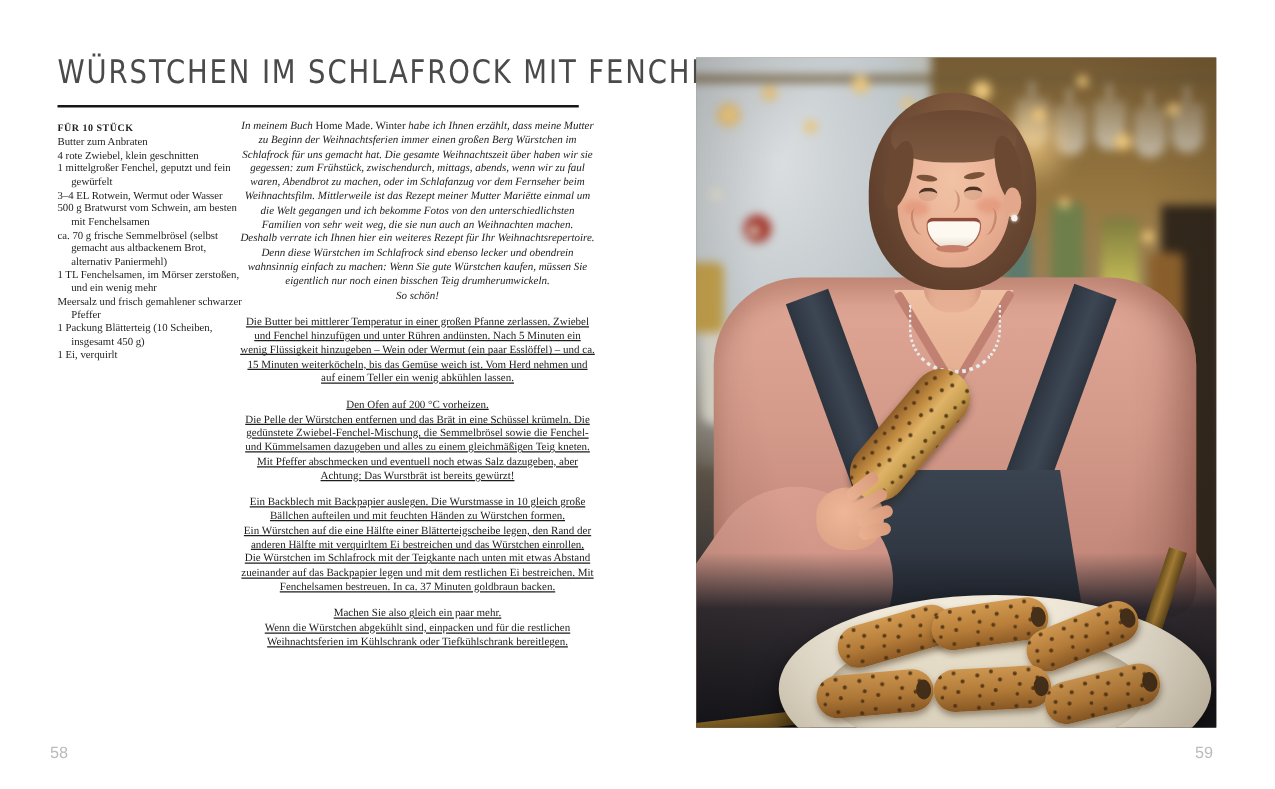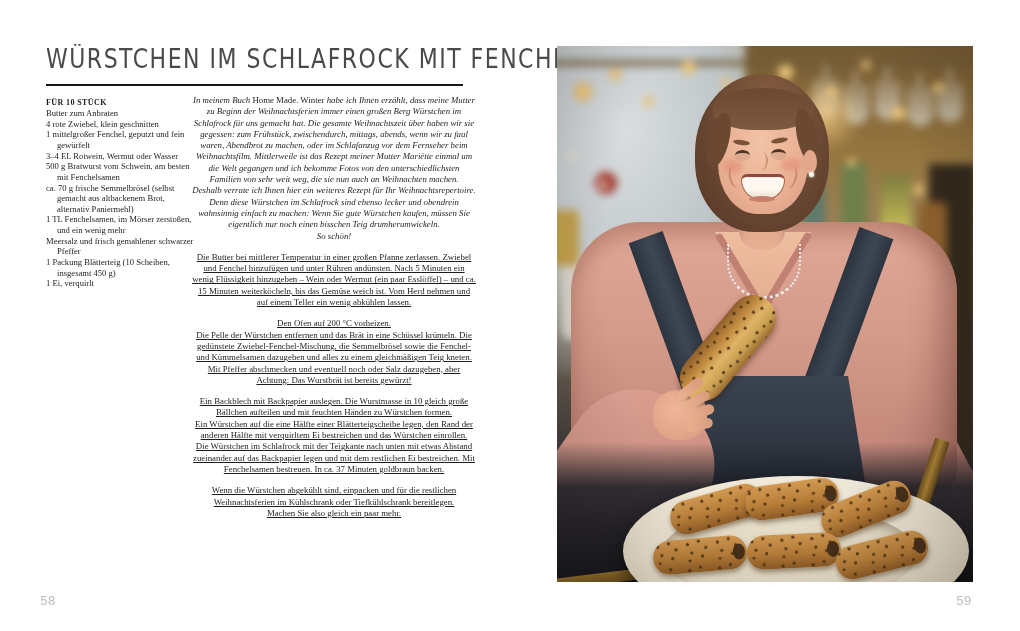--- a/index.html
+++ b/index.html
@@ -17,21 +17,21 @@
   .ing{padding-left:11px;text-indent:-11px;}
 
   .bodycol{position:absolute;left:192px;top:95px;width:284px;font-size:8.8px;line-height:1.285;color:#1d1d1d;text-align:center;}
   .intro{font-style:italic;}
   .intro .roman{font-style:normal;}
   .steps{margin-top:10px;font-style:normal;}
   .block{margin-top:10px;text-decoration:underline;}
   .block:first-child{margin-top:0;}
   .step-line{display:block;}
 
-  .pagenum{position:absolute;font-family:Liberation Mono, monospace;font-size:13px;color:#bcbcbc;}
+  .pagenum{position:absolute;font-family:Liberation Sans, sans-serif;font-size:13px;color:#bcbcbc;}
   .pagenum.left{left:40px;top:594px;}
   .pagenum.right{left:956px;top:594px;}
 
   
   .photo{position:absolute;left:557px;top:46px;width:416px;height:536px;overflow:hidden;background:#6f6252;}
   .photo *{position:absolute;}
   .bg{inset:-12px;filter:blur(4px);}
   .bg-base{inset:0;background:linear-gradient(180deg,#b0a991 0%,#9a8b6d 35%,#60564a 62%,#2c2d33 82%,#191b21 100%);}
   .bg-cool{left:-10px;top:-10px;width:250px;height:350px;
            background:radial-gradient(ellipse at 35% 30%,#dadee0 0%,#bfc6c9 45%,rgba(160,160,150,0) 80%);}
@@ -151,30 +151,30 @@
       <div>Deshalb verrate ich Ihnen hier ein weiteres Rezept für Ihr Weihnachtsrepertoire. Denn diese Würstchen im Schlafrock sind ebenso lecker und obendrein wahnsinnig einfach zu machen: Wenn Sie gute Würstchen kaufen, müssen Sie eigentlich nur noch einen bisschen Teig drumherumwickeln.</div>
       <div>So schön!</div>
     </div>
     <div class="steps">
         <div class="block">
           <div class="step-line">Die Butter bei mittlerer Temperatur in einer großen Pfanne zerlassen. Zwiebel und Fenchel hinzufügen und unter Rühren andünsten. Nach 5 Minuten ein wenig Flüssigkeit hinzugeben – Wein oder Wermut (ein paar Esslöffel) – und ca. 15 Minuten weiterköcheln, bis das Gemüse weich ist. Vom Herd nehmen und auf einem Teller ein wenig abkühlen lassen.</div>
         </div>
         <div class="block">
           <div class="step-line">Den Ofen auf 200 °C vorheizen.</div>
           <div class="step-line">Die Pelle der Würstchen entfernen und das Brät in eine Schüssel krümeln. Die gedünstete Zwiebel-Fenchel-Mischung, die Semmelbrösel sowie die Fenchel- und Kümmelsamen dazugeben und alles zu einem gleichmäßigen Teig kneten.</div>
-          <div class="step-line">Mit Pfeffer abschmecken und eventuell noch oder Salz dazugeben, aber Achtung: Das Wurstbrät ist bereits gewürzt!</div>
+          <div class="step-line">Mit Pfeffer abschmecken und eventuell noch etwas Salz dazugeben, aber Achtung: Das Wurstbrät ist bereits gewürzt!</div>
         </div>
         <div class="block">
           <div class="step-line">Ein Backblech mit Backpapier auslegen. Die Wurstmasse in 10 gleich große Bällchen aufteilen und mit feuchten Händen zu Würstchen formen.</div>
           <div class="step-line">Ein Würstchen auf die eine Hälfte einer Blätterteigscheibe legen, den Rand der anderen Hälfte mit verquirltem Ei bestreichen und das Würstchen einrollen.</div>
           <div class="step-line">Die Würstchen im Schlafrock mit der Teigkante nach unten mit etwas Abstand zueinander auf das Backpapier legen und mit dem restlichen Ei bestreichen. Mit Fenchelsamen bestreuen. In ca. 37 Minuten goldbraun backen.</div>
         </div>
         <div class="block">
+          <div class="step-line">Machen Sie also gleich ein paar mehr.</div>
           <div class="step-line">Wenn die Würstchen abgekühlt sind, einpacken und für die restlichen Weihnachtsferien im Kühlschrank oder Tiefkühlschrank bereitlegen.</div>
-          <div class="step-line">Machen Sie also gleich ein paar mehr.</div>
         </div>
       </div>
   </div>
 
   <div class="pagenum left">58</div>
 
   <div class="photo">
 
     <div class="bg">
       <div class="bg-base"></div>

